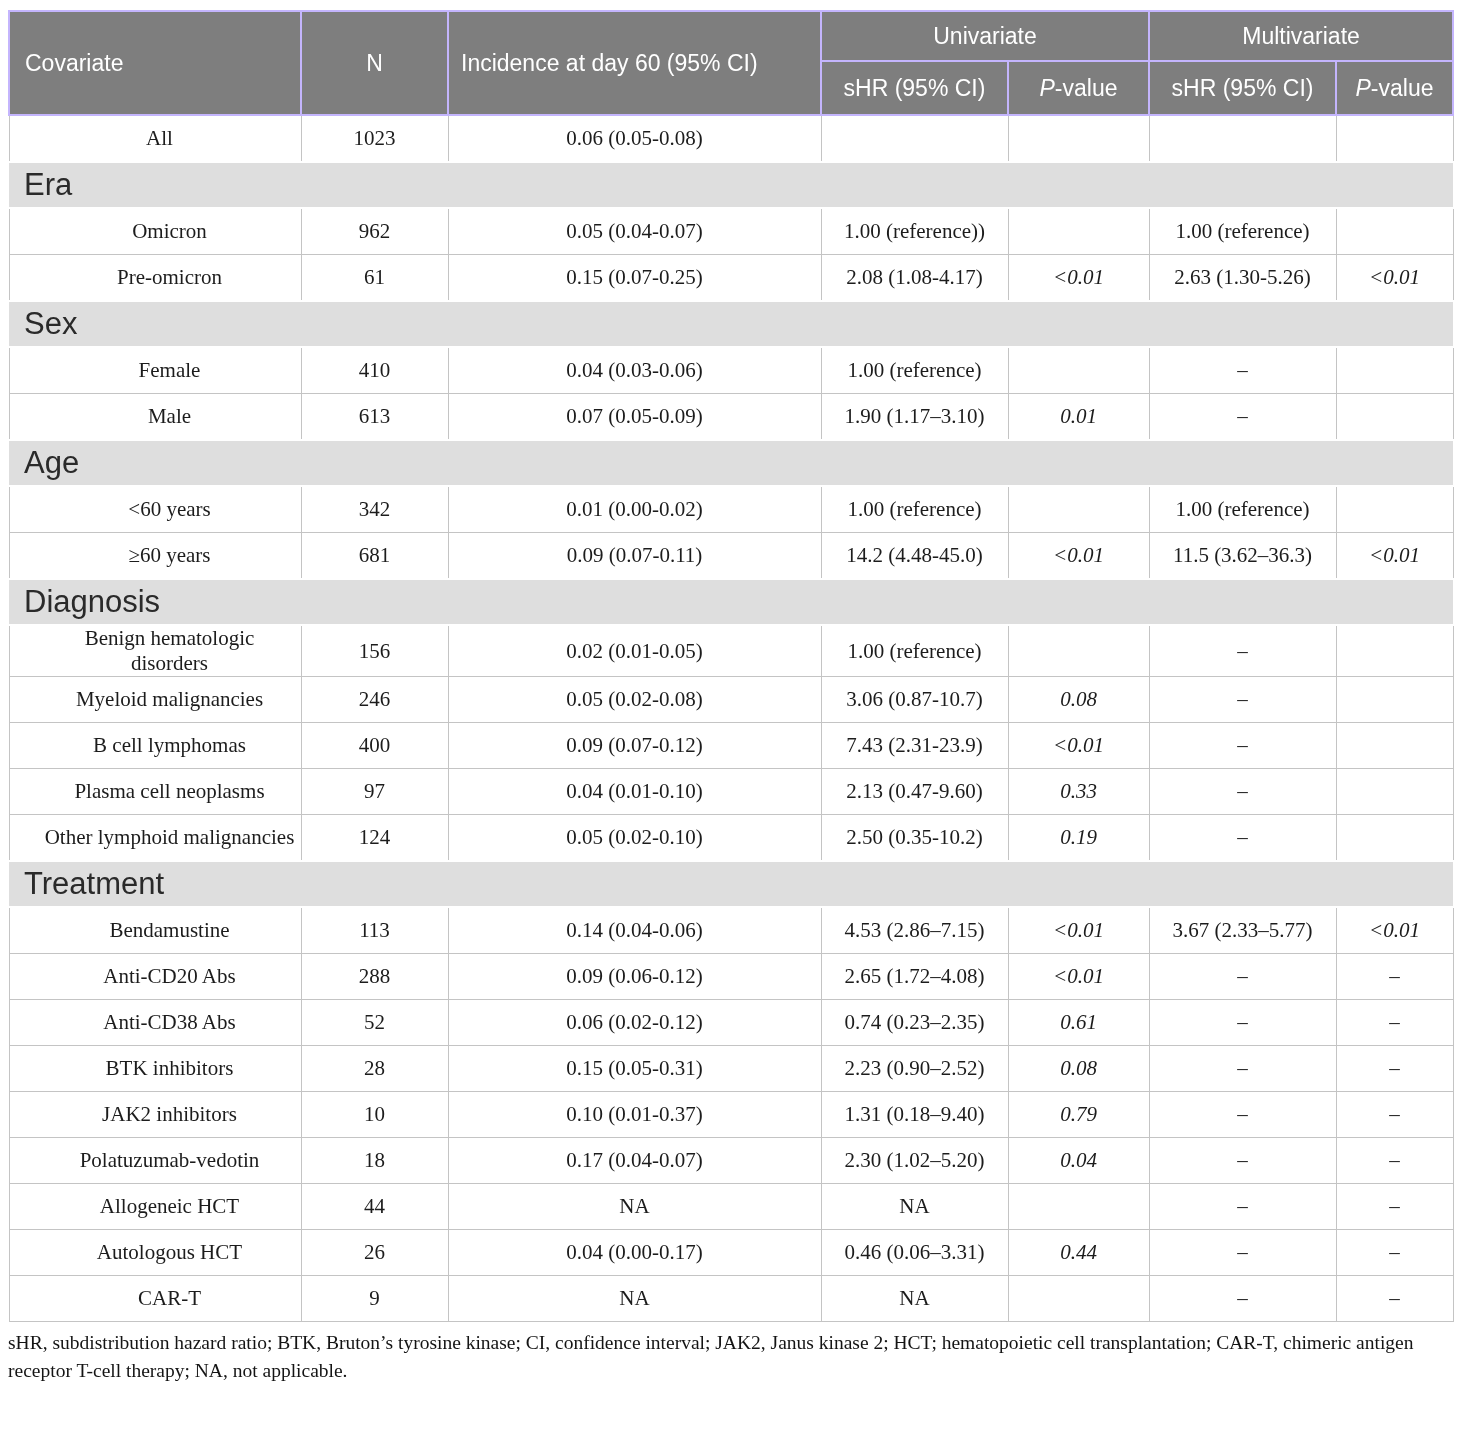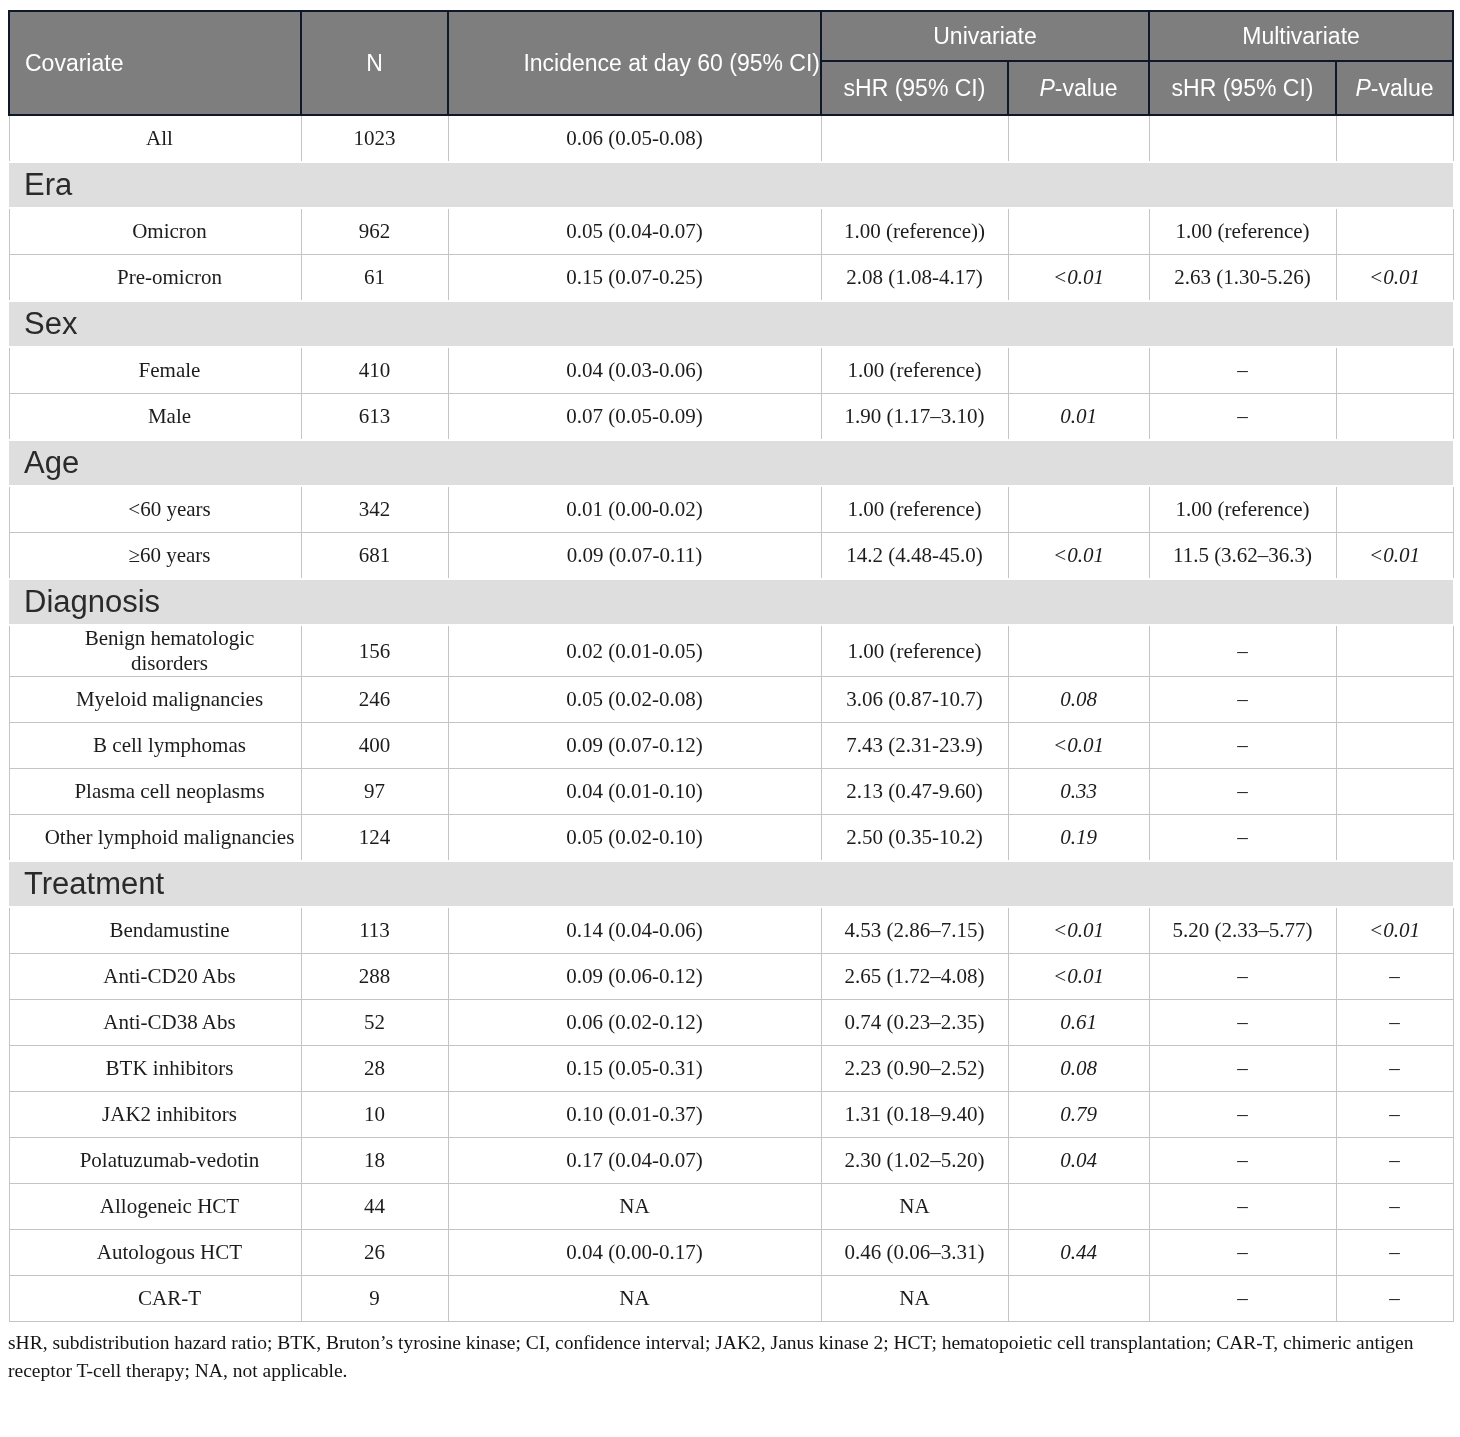--- a/index.html
+++ b/index.html
@@ -21,28 +21,28 @@
     table-layout: fixed;
     width: 1444px;
   }
   
   th {
     background: #7e7e7e;
     color: #ffffff;
     font-family: "Liberation Sans", sans-serif;
     font-weight: 400;
     font-size: 23px;
-    border: 2px solid #0f172a;
+    border: 2px solid #c4b5fd;
     padding: 0;
   }
   tr.h1 th { height: 48px; }
   tr.h2 th { height: 52px; }
   th.th-cov { text-align: left; padding-left: 15px; }
   th.th-n { text-align: center; }
-  th.th-inc { text-align: right; }
+  th.th-inc { text-align: left; padding-left: 12px; }
   th.th-group { text-align: center; }
   th.th-sub { text-align: center; }
   th .p-it { font-style: italic; }
   
   td.c {
     border: 1px solid #c4c4c4;
     font-family: "Liberation Serif", serif;
     font-size: 21px;
     color: #1c1c1c;
     height: 45px;
@@ -235,21 +235,21 @@
   </tr>
         <tr class="band">
     <td colspan="7">Treatment</td>
   </tr>
         <tr>
     <td class="c cov indent">Bendamustine</td>
     <td class="c">113</td>
     <td class="c">0.14 (0.04-0.06)</td>
     <td class="c">4.53 (2.86–7.15)</td>
     <td class="c pval">&lt;0.01</td>
-    <td class="c">5.20 (2.33–5.77)</td>
+    <td class="c">3.67 (2.33–5.77)</td>
     <td class="c pval">&lt;0.01</td>
   </tr>
         <tr>
     <td class="c cov indent">Anti-CD20 Abs</td>
     <td class="c">288</td>
     <td class="c">0.09 (0.06-0.12)</td>
     <td class="c">2.65 (1.72–4.08)</td>
     <td class="c pval">&lt;0.01</td>
     <td class="c">–</td>
     <td class="c pval">–</td>

